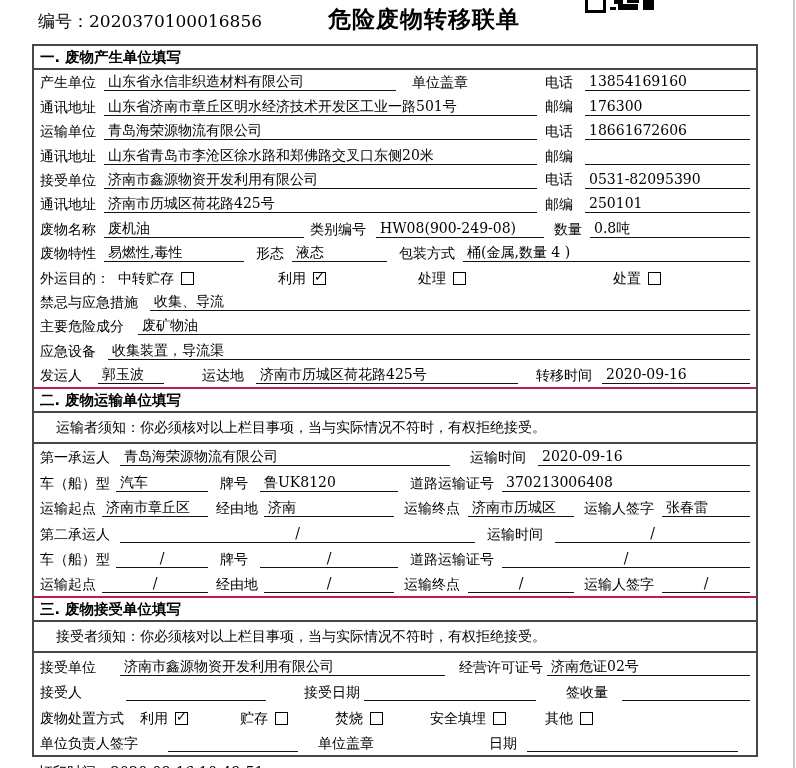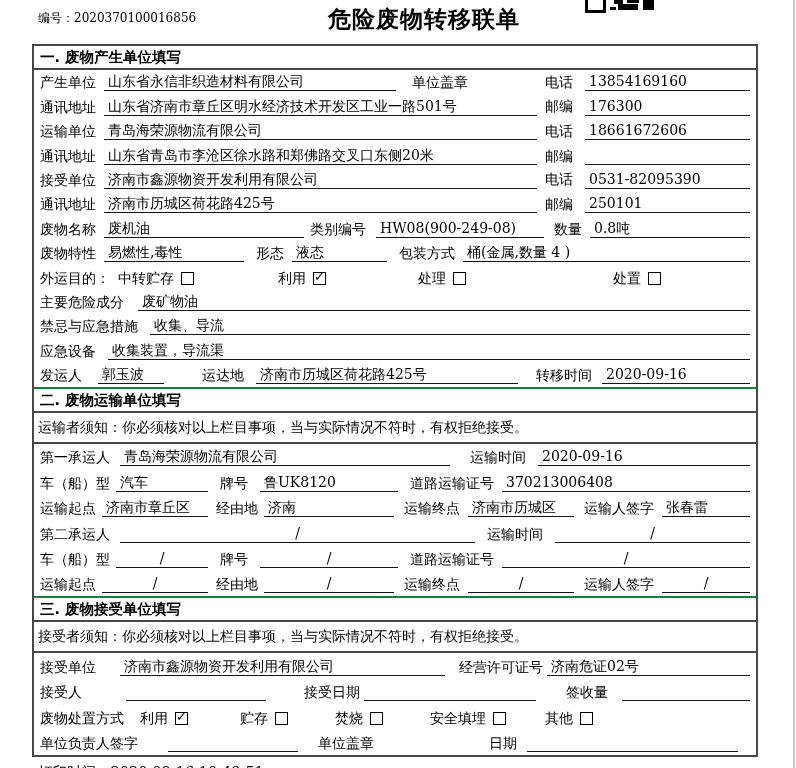--- a/index.html
+++ b/index.html
@@ -4,35 +4,35 @@
 <style>
   html,body{margin:0;padding:0;}
   body{
     width:796px;height:768px;background:#ffffff;position:relative;
     font-family:"DejaVu Serif","Liberation Serif",serif;
     font-size:14px;color:#000;overflow:hidden;
   }
   .scan-edge{position:absolute;right:1px;top:0;width:2px;height:100%;background:#c9c9c9;}
   
   .hdr{position:relative;height:44px;}
-  .doc-no{position:absolute;left:38px;top:10px;font-size:12px;white-space:nowrap;}
+  .doc-no{position:absolute;left:38px;top:10px;font-size:17px;white-space:nowrap;}
   .title{position:absolute;left:328px;top:4px;font-size:23px;font-weight:bold;letter-spacing:1px;white-space:nowrap;}
   .qr{position:absolute;left:585px;top:0;width:70px;height:11px;}
   .qr div{position:absolute;background:#000;}
   .qr .q1{left:0;top:0;width:16px;height:10px;background:#fff;border:3.5px solid #000;border-top:none;box-sizing:content-box;width:15px;}
   .qr .q2{left:29px;top:0;width:9px;height:4px;}
   .qr .q3{left:33px;top:4px;width:20px;height:6px;}
   .qr .q4{left:42px;top:0;width:12px;height:3px;}
   .qr .q5{left:58px;top:0;width:11px;height:10px;}
   .qr .q6{left:25px;top:7px;width:6px;height:3px;}
   
   .form{margin-left:32px;width:726px;border:2px solid #474747;box-sizing:border-box;background:#fff;}
   .sec-title{font-weight:bold;font-size:14.5px;padding:3px 6px 2px 6px;height:17px;line-height:17px;border-bottom:2px solid #474747;font-family:"DejaVu Sans","Liberation Sans",sans-serif;}
-  .bt{border-top:2px solid #15803d;}
-  .notice-row{height:31px;display:flex;align-items:center;padding:0 4px;border-bottom:2px solid #474747;box-sizing:border-box;}
+  .bt{border-top:2px solid #be185d;}
+  .notice-row{height:31px;display:flex;align-items:center;padding:0 22px;border-bottom:2px solid #474747;box-sizing:border-box;}
   .row{display:flex;align-items:flex-end;padding:0 6px 3px 6px;box-sizing:border-box;}
   .sec1 .row{height:24.4px;}
   .sec2 .row{height:25.4px;}
   .sec3 .row{height:25.5px;}
   .left{flex:0 0 505px;display:flex;align-items:flex-end;}
   .right{flex:1;display:flex;align-items:center;}
   .lbl{white-space:nowrap;line-height:17px;}
   .val{border-bottom:1px solid #141414;padding:0 4px;white-space:nowrap;line-height:17px;min-height:17px;box-sizing:border-box;}
   .fx{flex:1;}
   .ctr{text-align:center;}
@@ -165,27 +165,27 @@
         <span class="lbl">处理</span>
         <span class="cb"></span>
       </span>
       <span class="opt">
         <span class="lbl">处置</span>
         <span class="cb"></span>
       </span>
     </div>
 
     <div class="row">
+      <span class="lbl" style="margin-right:12px">禁忌与应急措施</span>
+      <span class="val fx">收集、导流</span>
+    </div>
+
+    <div class="row">
       <span class="lbl" style="margin-right:14px">主要危险成分</span>
       <span class="val fx">废矿物油</span>
-    </div>
-
-    <div class="row">
-      <span class="lbl" style="margin-right:12px">禁忌与应急措施</span>
-      <span class="val fx">收集、导流</span>
     </div>
 
     <div class="row">
       <span class="lbl" style="margin-right:12px">应急设备</span>
       <span class="val fx">收集装置，导流渠</span>
     </div>
 
     <div class="row">
       <span class="lbl" style="margin-right:16px">发运人</span>
       <span class="val" style="width:66px">郭玉波</span>

